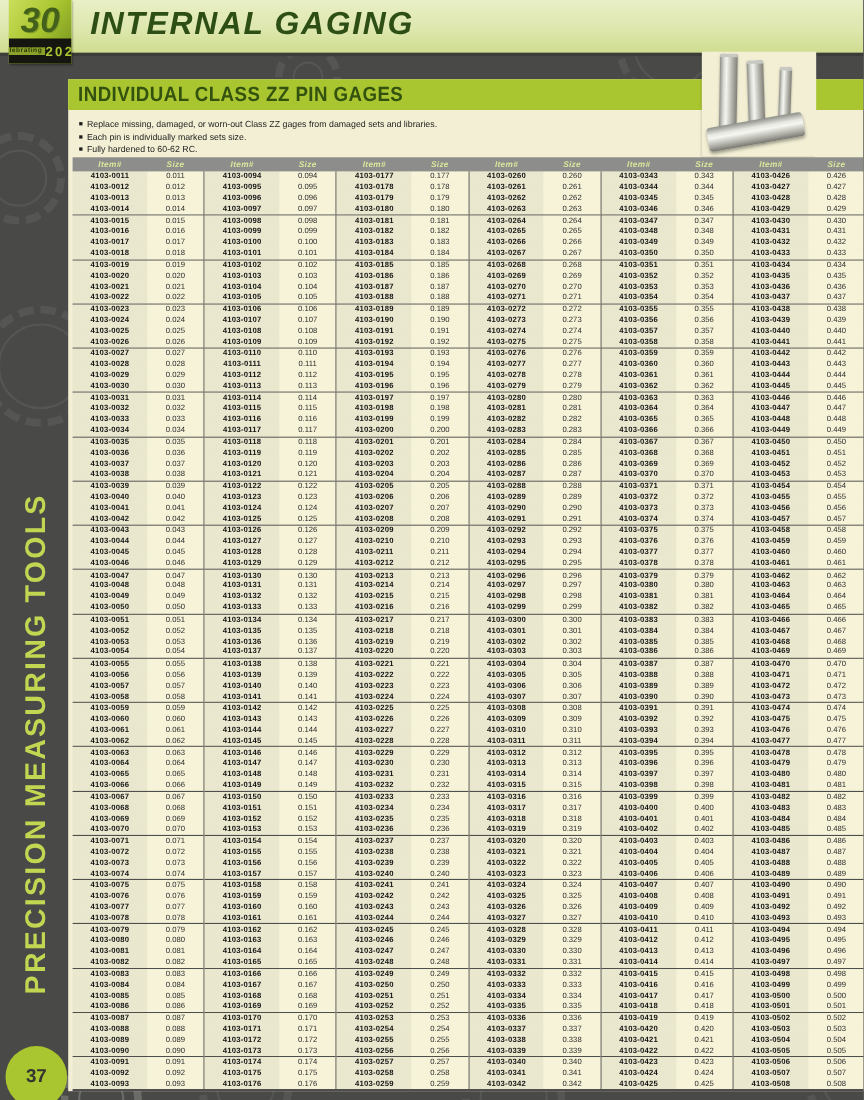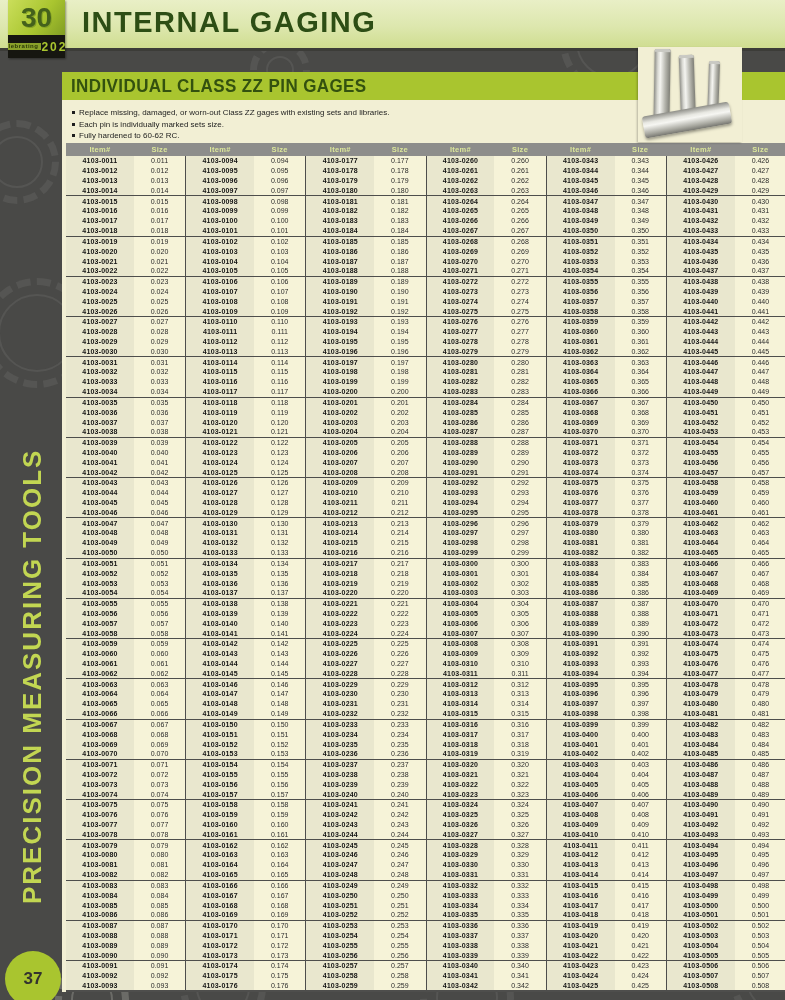--- a/index.html
+++ b/index.html
@@ -9,27 +9,27 @@
   .gear{position:absolute;border-radius:50%;border:7px dashed #555553;z-index:1;}
   .gear::after{content:"";position:absolute;inset:9px;border:2px solid #555553;border-radius:50%;}
   .gear.light{border-color:#6b6b67;}
   .gear.light::after{border-color:#6b6b67;}
 
   
   .band{position:absolute;left:0;top:0;width:785px;height:48px;z-index:2;
         background:linear-gradient(180deg,#e9efc6 0%,#dde7ae 55%,#cfdd90 100%);
         border-bottom:3px solid #3c3c38;}
   .band-title{position:absolute;left:82px;top:6px;font-size:29px;font-weight:900;
-        color:#2d4e15;letter-spacing:1.5px;white-space:nowrap;}
+        color:#2d4e15;letter-spacing:1.5px;white-space:nowrap;font-style:italic;}
   
   .logo{position:absolute;left:8px;top:0;width:57px;height:58px;z-index:4;
         background:linear-gradient(125deg,#cade5b 0%,#a9c52f 48%,#6f8c1e 100%);
         display:flex;flex-direction:column;overflow:hidden;box-shadow:1px 1px 2px rgba(0,0,0,.4);}
   .logo-big{flex:1;display:flex;align-items:center;justify-content:center;
-        font-size:28px;font-weight:900;color:#44611c;line-height:1;
+        font-size:32px;font-weight:900;font-style:italic;color:#44611c;line-height:1;
         text-shadow:1px 1px 0 #86a326;}
   .logo-bottom{height:23px;background:#161610;display:flex;flex-direction:row;
         align-items:center;justify-content:center;}
   .logo-small{font-size:6px;font-weight:bold;color:#2c3a08;background:#8aa12a;
         padding:0 3px;line-height:7px;letter-spacing:.5px;}
   .logo-year{font-size:12px;font-weight:800;color:#a9c52f;letter-spacing:2px;line-height:12px;}
 
   
   .vtext{position:absolute;left:6px;top:402px;height:548px;width:52px;z-index:2;
         writing-mode:vertical-rl;transform:rotate(180deg);
@@ -51,21 +51,21 @@
   .bcol-left{width:408px;flex:none;}
   .bcol-right{flex:none;}
   .bullet{display:flex;font-size:8px;color:#1d1d1d;line-height:11.5px;}
   .bullet .sq{width:3px;height:3px;background:#1d1d1d;margin:4px 4px 0 0;flex:none;}
 
   
   .thead{flex:none;height:13px;display:flex;background:#8d8d8b;margin:0 8px 0 4px;}
   .hpair{flex:1 1 0;display:flex;border-left:1px solid rgba(0,0,0,0);}
   .hpair:first-child{border-left:none;}
   .hcell{display:flex;align-items:center;justify-content:center;
-        font-size:7.5px;font-weight:bold;color:#dce79b;letter-spacing:.3px;}
+        font-size:7.5px;font-weight:bold;font-style:italic;color:#dce79b;letter-spacing:.3px;}
   .hcell.it{width:57%;} .hcell.sz{width:43%;}
   .tbody{flex:1;display:flex;margin:0 8px 0 4px;border-bottom:2px solid #4e4e4c;min-height:0;}
   .pair{flex:1 1 0;display:flex;flex-direction:column;border-left:1px solid #4e4e4c;min-width:0;}
   .pair:first-child{border-left:none;}
   .trow{flex:1 1 0;display:flex;min-height:0;}
   .trow.gstart{border-top:1px solid #4e4e4c;}
   .tc{display:flex;align-items:center;justify-content:center;font-size:7px;
         white-space:nowrap;overflow:hidden;}
   .tc.it{width:57%;font-weight:bold;color:#141414;background:#e9e7ce;letter-spacing:.2px;}
   .tc.sz{width:43%;color:#2b2b2b;background:#f6f3d8;}
@@ -126,21 +126,21 @@
         <div class="pin-v" style="left:42px;top:8px;width:15px;height:74px;transform:rotate(-2deg);"></div>
         <div class="pin-v" style="left:70px;top:14px;width:11px;height:62px;transform:rotate(2deg);"></div>
         <div class="pin-h"></div>
       </div>
     </div>
 
     <div class="bullets">
       <div class="bcol-left" id="bullets-left">
           <div class="bullet">
             <span class="sq"></span>
-            <span>Replace missing, damaged, or worn-out Class ZZ gages with existing sets and libraries.</span>
+            <span>Replace missing, damaged, or worn-out Class ZZ gages from damaged sets and libraries.</span>
           </div>
           <div class="bullet">
             <span class="sq"></span>
             <span>Each pin is individually marked sets size.</span>
           </div>
           <div class="bullet">
             <span class="sq"></span>
             <span>Fully hardened to 60-62 RC.</span>
           </div>
         </div>

